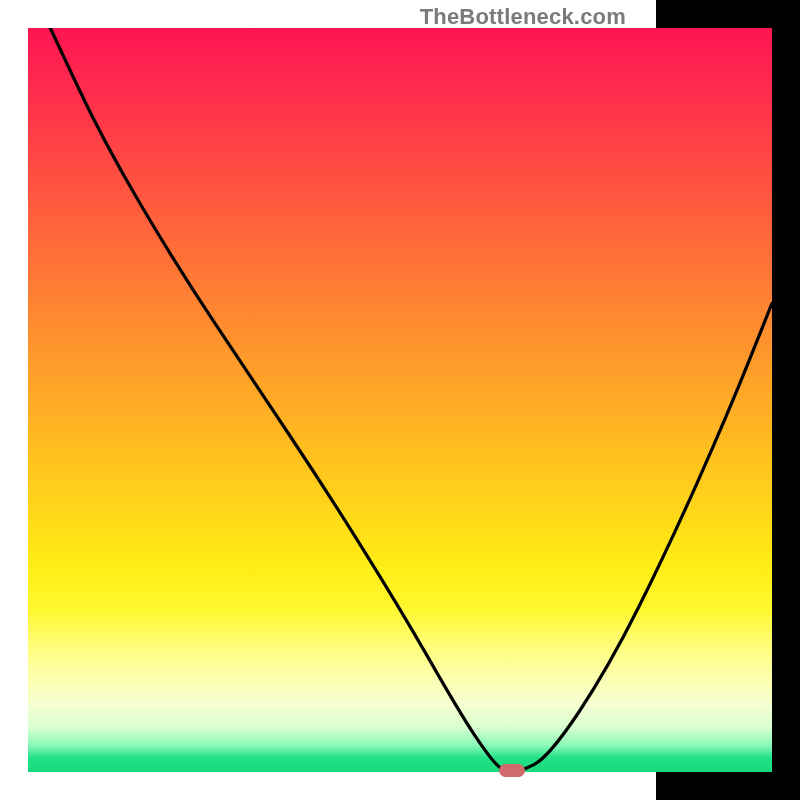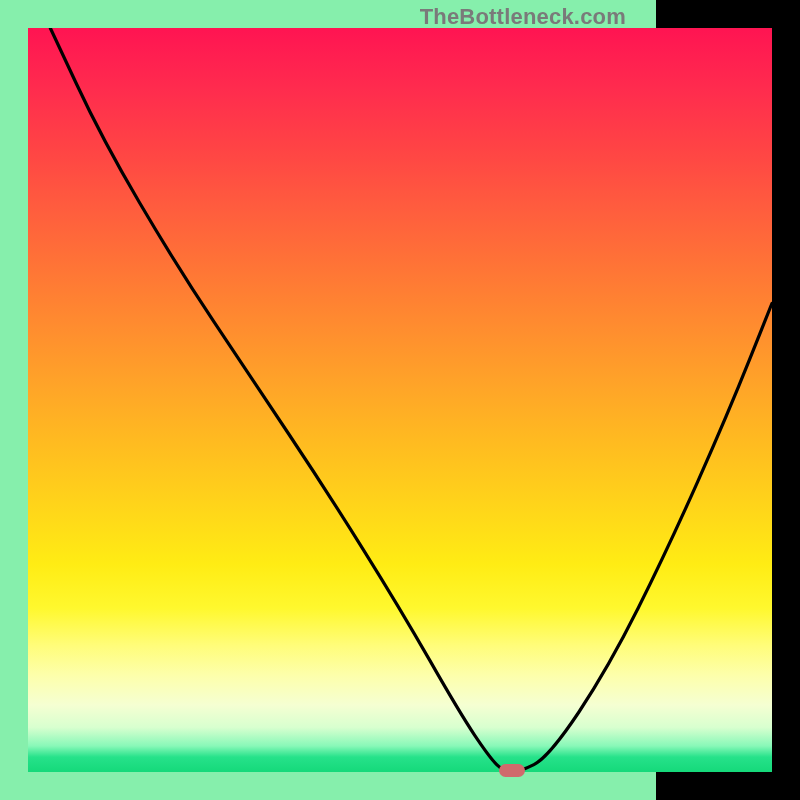--- a/index.html
+++ b/index.html
@@ -9,21 +9,21 @@
     height: 800px;
     background: #000;
     overflow: hidden;
   }
   .frame {
     position: absolute;
     left: 0;
     top: 0;
     width: 656px;
     height: 800px;
-    background: #86efac;
+    background: #ffffff;
   }
   .plot {
     position: absolute;
     left: 28px;
     top: 28px;
     width: 744px;
     height: 744px;
     background: linear-gradient(to bottom,
       #ff1452 0%,
       #ff2b4e 8%,

